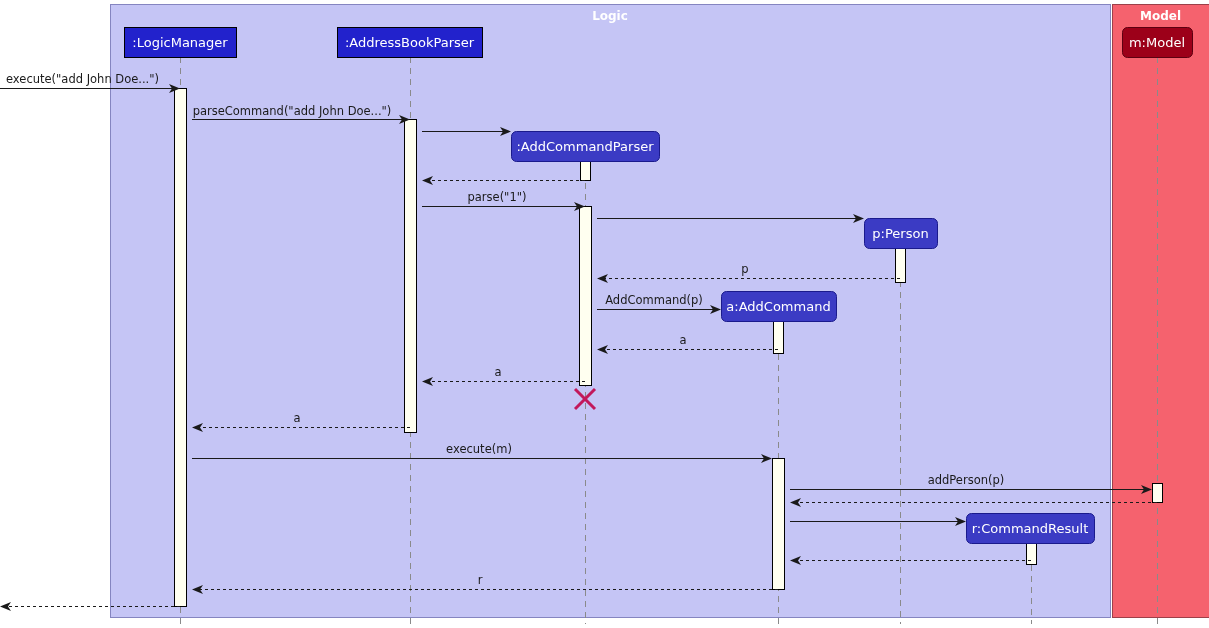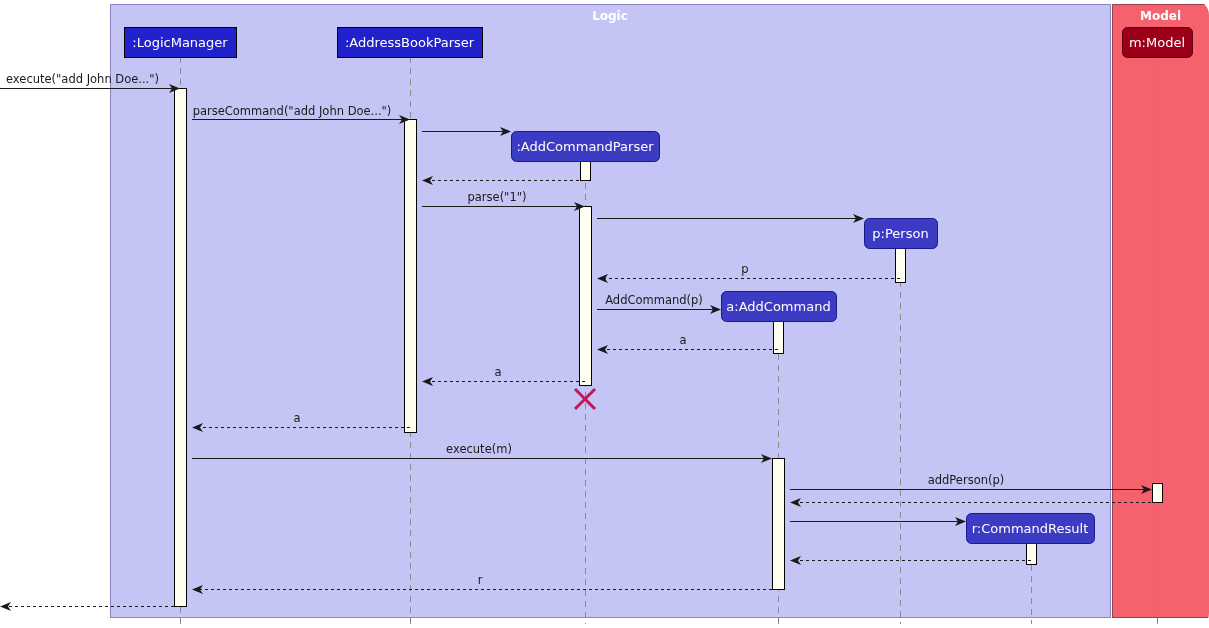--- a/index.html
+++ b/index.html
@@ -8,21 +8,20 @@
     padding: 0;
     background: #ffffff;
   }
   #diagram-root {
     position: relative;
     width: 1209px;
     height: 628px;
     background: #ffffff;
     font-family: "DejaVu Sans", "Liberation Sans", sans-serif;
     overflow: hidden;
-    border-radius: 15px;
   }
   svg { display: block; }
   .frame-title {
     font-family: "DejaVu Sans", "Liberation Sans", sans-serif;
     font-size: 12px;
     font-weight: bold;
     fill: #ffffff;
     text-anchor: middle;
   }
   .participant-label {

